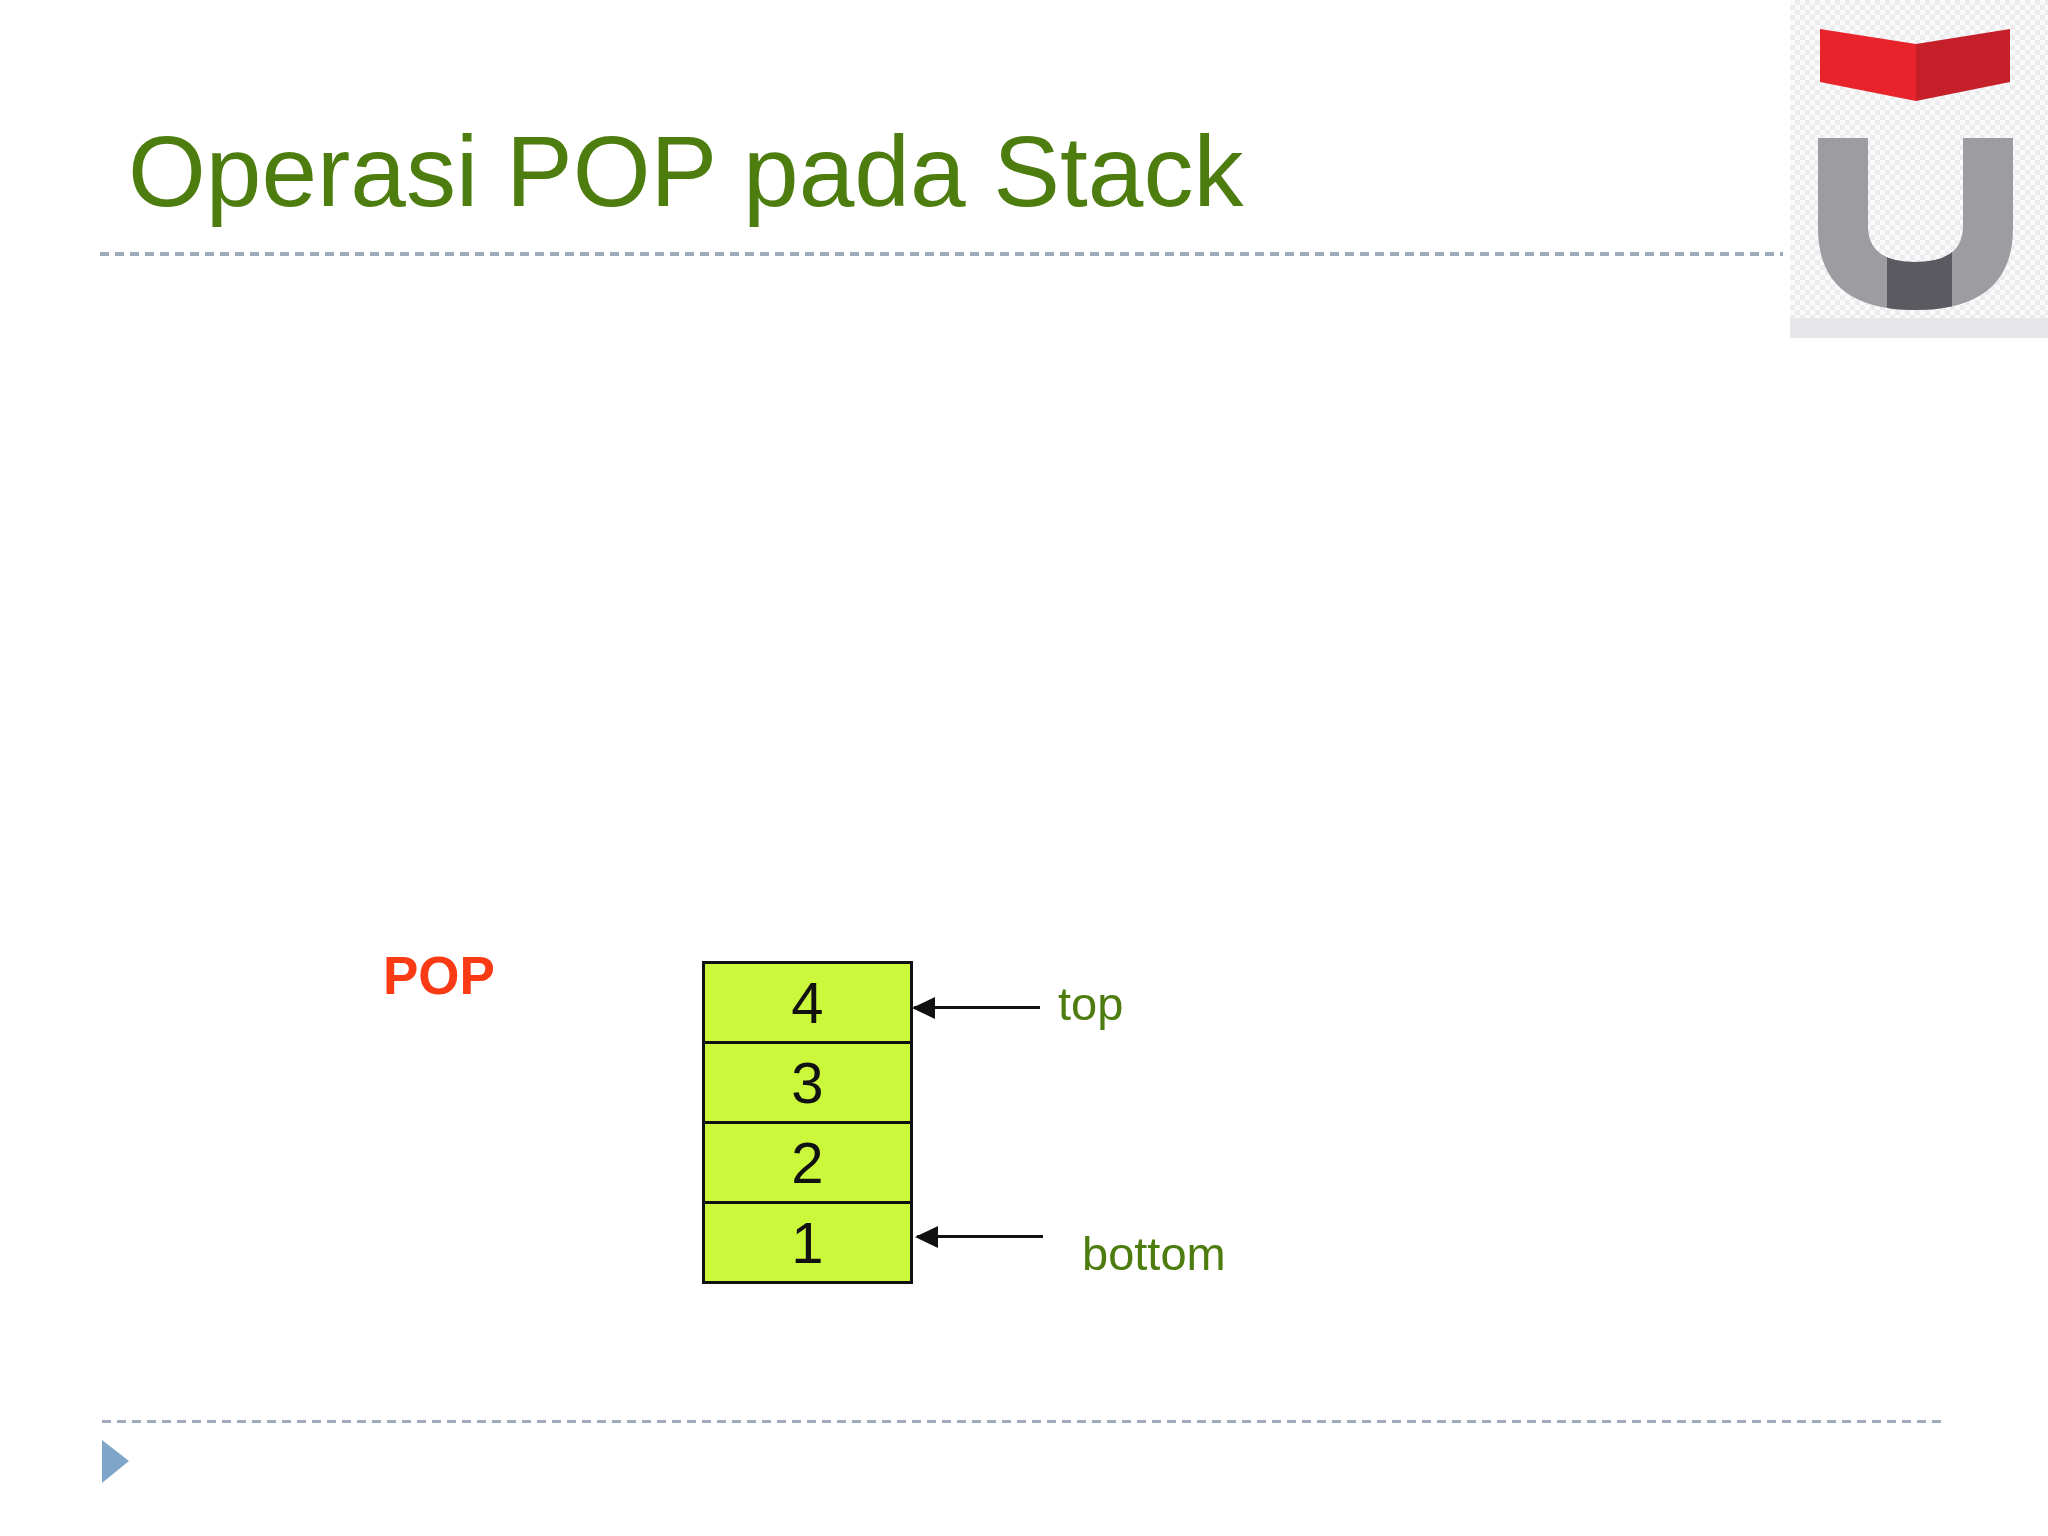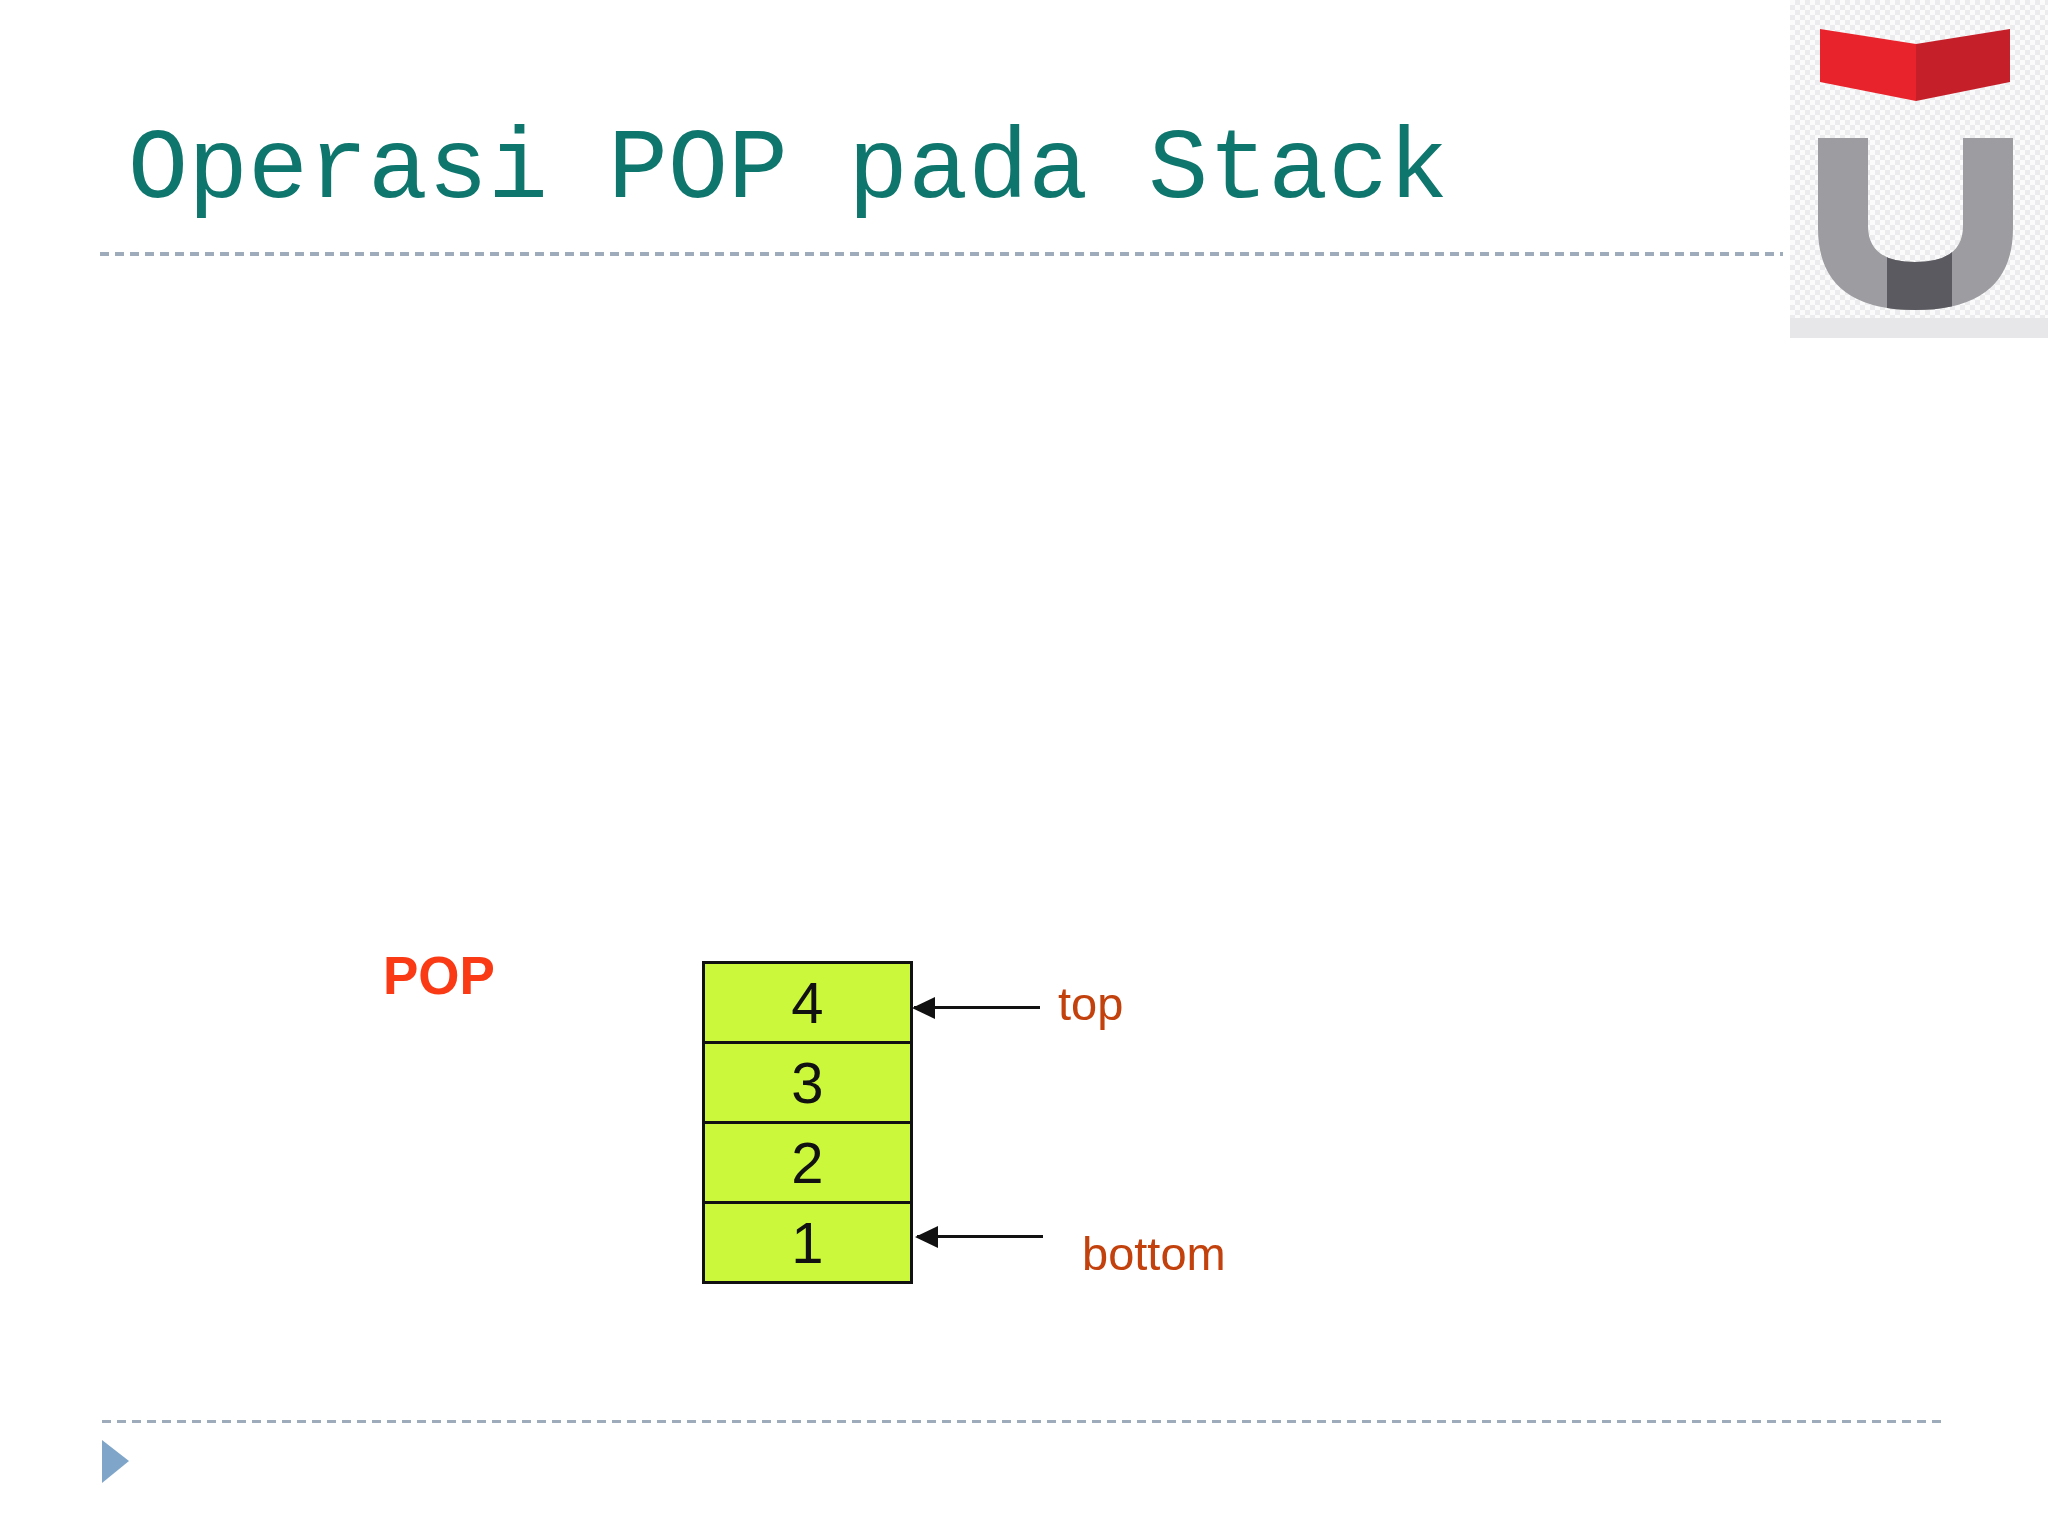--- a/index.html
+++ b/index.html
@@ -10,25 +10,25 @@
     position:relative;
     overflow:hidden;
   }
   .slide{position:absolute;inset:0;background:#ffffff;}
 
   
   .title{
     position:absolute;
     left:128px;top:116px;
     margin:0;
-    font-family:Liberation Mono, monospace;
+    font-family:Liberation Sans, sans-serif;
     font-weight:400;
     font-size:100px;
     line-height:1.1;
-    color:#0f766e;
+    color:#4d7c0f;
     letter-spacing:0px;
     white-space:nowrap;
   }
 
   
   .dash{
     position:absolute;height:4px;
     background:repeating-linear-gradient(to right,#9eabba 0 9px,transparent 9px 15px);
   }
   .dash-top{left:100px;top:252px;width:1683px;}
@@ -83,21 +83,21 @@
     width:0;height:0;
     border-style:solid;border-color:transparent;
     border-width:11px 23px 11px 0;
     border-right-color:#111;
   }
   .arrow-top{left:914px;top:1006px;width:126px;}
   .arrow-bottom{left:917px;top:1235px;width:126px;}
 
   .pointer-label{
     position:absolute;
-    font-size:47px;color:#c2410c;line-height:52px;
+    font-size:47px;color:#4d7c0f;line-height:52px;
   }
   .label-top{left:1058px;top:978px;}
   .label-bottom{left:1082px;top:1228px;}
 
   
   .logo{
     position:absolute;left:1790px;top:0;width:258px;height:338px;
     background-image:conic-gradient(#ececee 25%,#fbfbfc 0 50%,#ececee 0 75%,#fbfbfc 0);
     background-size:10px 10px;
   }

